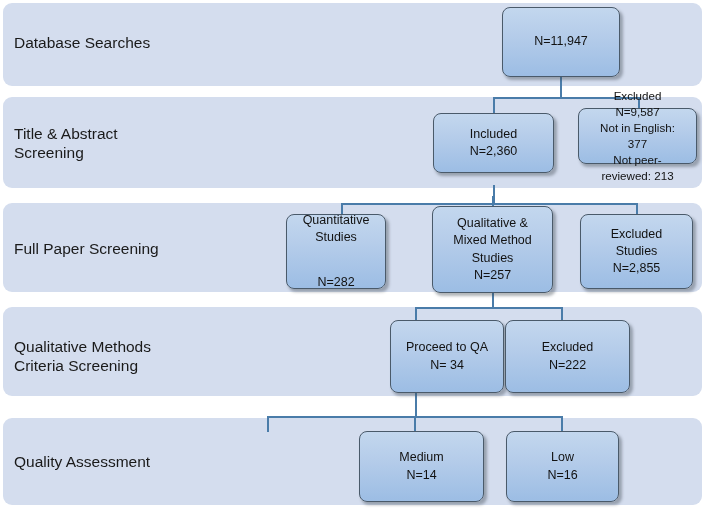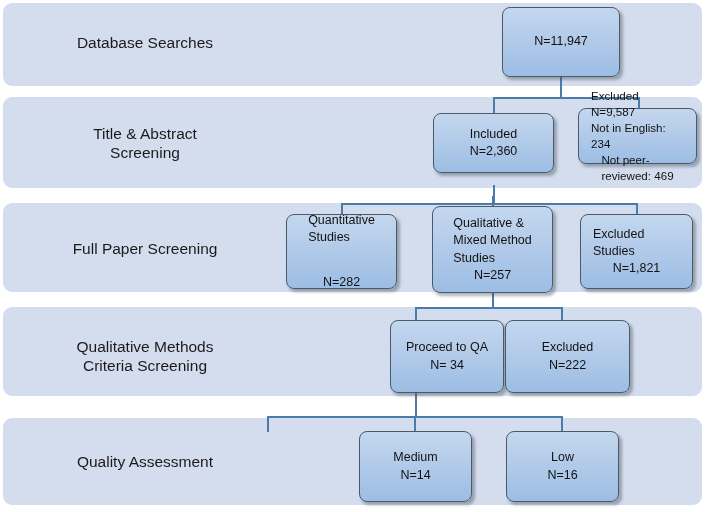--- a/index.html
+++ b/index.html
@@ -24,40 +24,40 @@
     left: 3px;
     width: 699px;
     background: #d4ddee;
     border-radius: 9px;
     box-sizing: border-box;
   }
   .band-label {
     position: absolute;
     left: 14px;
     width: 262px;
-    text-align: center;
     color: #1a1a1a;
     font-size: 15.5px;
     line-height: 1.25;
     font-family: "Liberation Sans", sans-serif;
     white-space: pre-line;
   }
 
   
   .node {
     position: absolute;
     box-sizing: border-box;
     border: 1.4px solid #4a5a6a;
     border-radius: 8px;
     background: linear-gradient(to bottom, #c3d7ee 0%, #b6cdea 38%, #9cbde4 100%);
     box-shadow: 2.5px 3px 3px rgba(60, 70, 80, 0.40);
     display: flex;
     flex-direction: column;
     align-items: center;
     justify-content: center;
+    text-align: center;
     color: #121212;
     font-size: 12.5px;
     line-height: 1.38;
     padding: 2px 12px;
     z-index: 5;
   }
   .node .ln {
     display: block;
     white-space: pre-line;
   }
@@ -118,55 +118,55 @@
     <span class="ln">N=11,947</span>
   </div>
 
   <div class="node" style="left:433px; top:113px; width:121px; height:60px;">
     <span class="ln">Included</span>
     <span class="ln">N=2,360</span>
   </div>
 
   <div class="node small" style="left:578px; top:108px; width:119px; height:56px;">
     <span class="ln">Excluded N=9,587</span>
-    <span class="ln">Not in English: 234</span>
+    <span class="ln">Not in English: 377</span>
     <span class="ln">Not peer-
-reviewed: 469</span>
+reviewed: 213</span>
   </div>
 
-  <div class="node" style="left:286px; top:214px; width:111px; height:75px;gap:28px;">
+  <div class="node" style="left:286px; top:214px; width:100px; height:75px;gap:28px;">
     <span class="ln">Quantitative
 Studies</span>
     <span class="ln">N=282</span>
   </div>
 
   <div class="node" style="left:432px; top:206px; width:121px; height:87px;">
     <span class="ln">Qualitative &amp;
 Mixed Method
 Studies</span>
     <span class="ln">N=257</span>
   </div>
 
   <div class="node" style="left:580px; top:214px; width:113px; height:75px;">
     <span class="ln">Excluded Studies</span>
-    <span class="ln">N=1,821</span>
+    <span class="ln">N=2,855</span>
   </div>
 
   <div class="node" style="left:358px; top:320px; width:114px; height:73px;margin-left:32px;">
     <span class="ln">Proceed to QA</span>
     <span class="ln">N= 34</span>
   </div>
 
   <div class="node" style="left:505px; top:320px; width:125px; height:73px;">
     <span class="ln">Excluded</span>
     <span class="ln">N=222</span>
   </div>
 
 
-  <div class="node" style="left:359px; top:431px; width:113px; height:71px;">
+  <div class="node" style="left:359px; top:431px; width:125px; height:71px;">
     <span class="ln">Medium</span>
     <span class="ln">N=14</span>
   </div>
 
   <div class="node" style="left:506px; top:431px; width:113px; height:71px;">
     <span class="ln">Low</span>
     <span class="ln">N=16</span>
   </div>
 
 </div>

